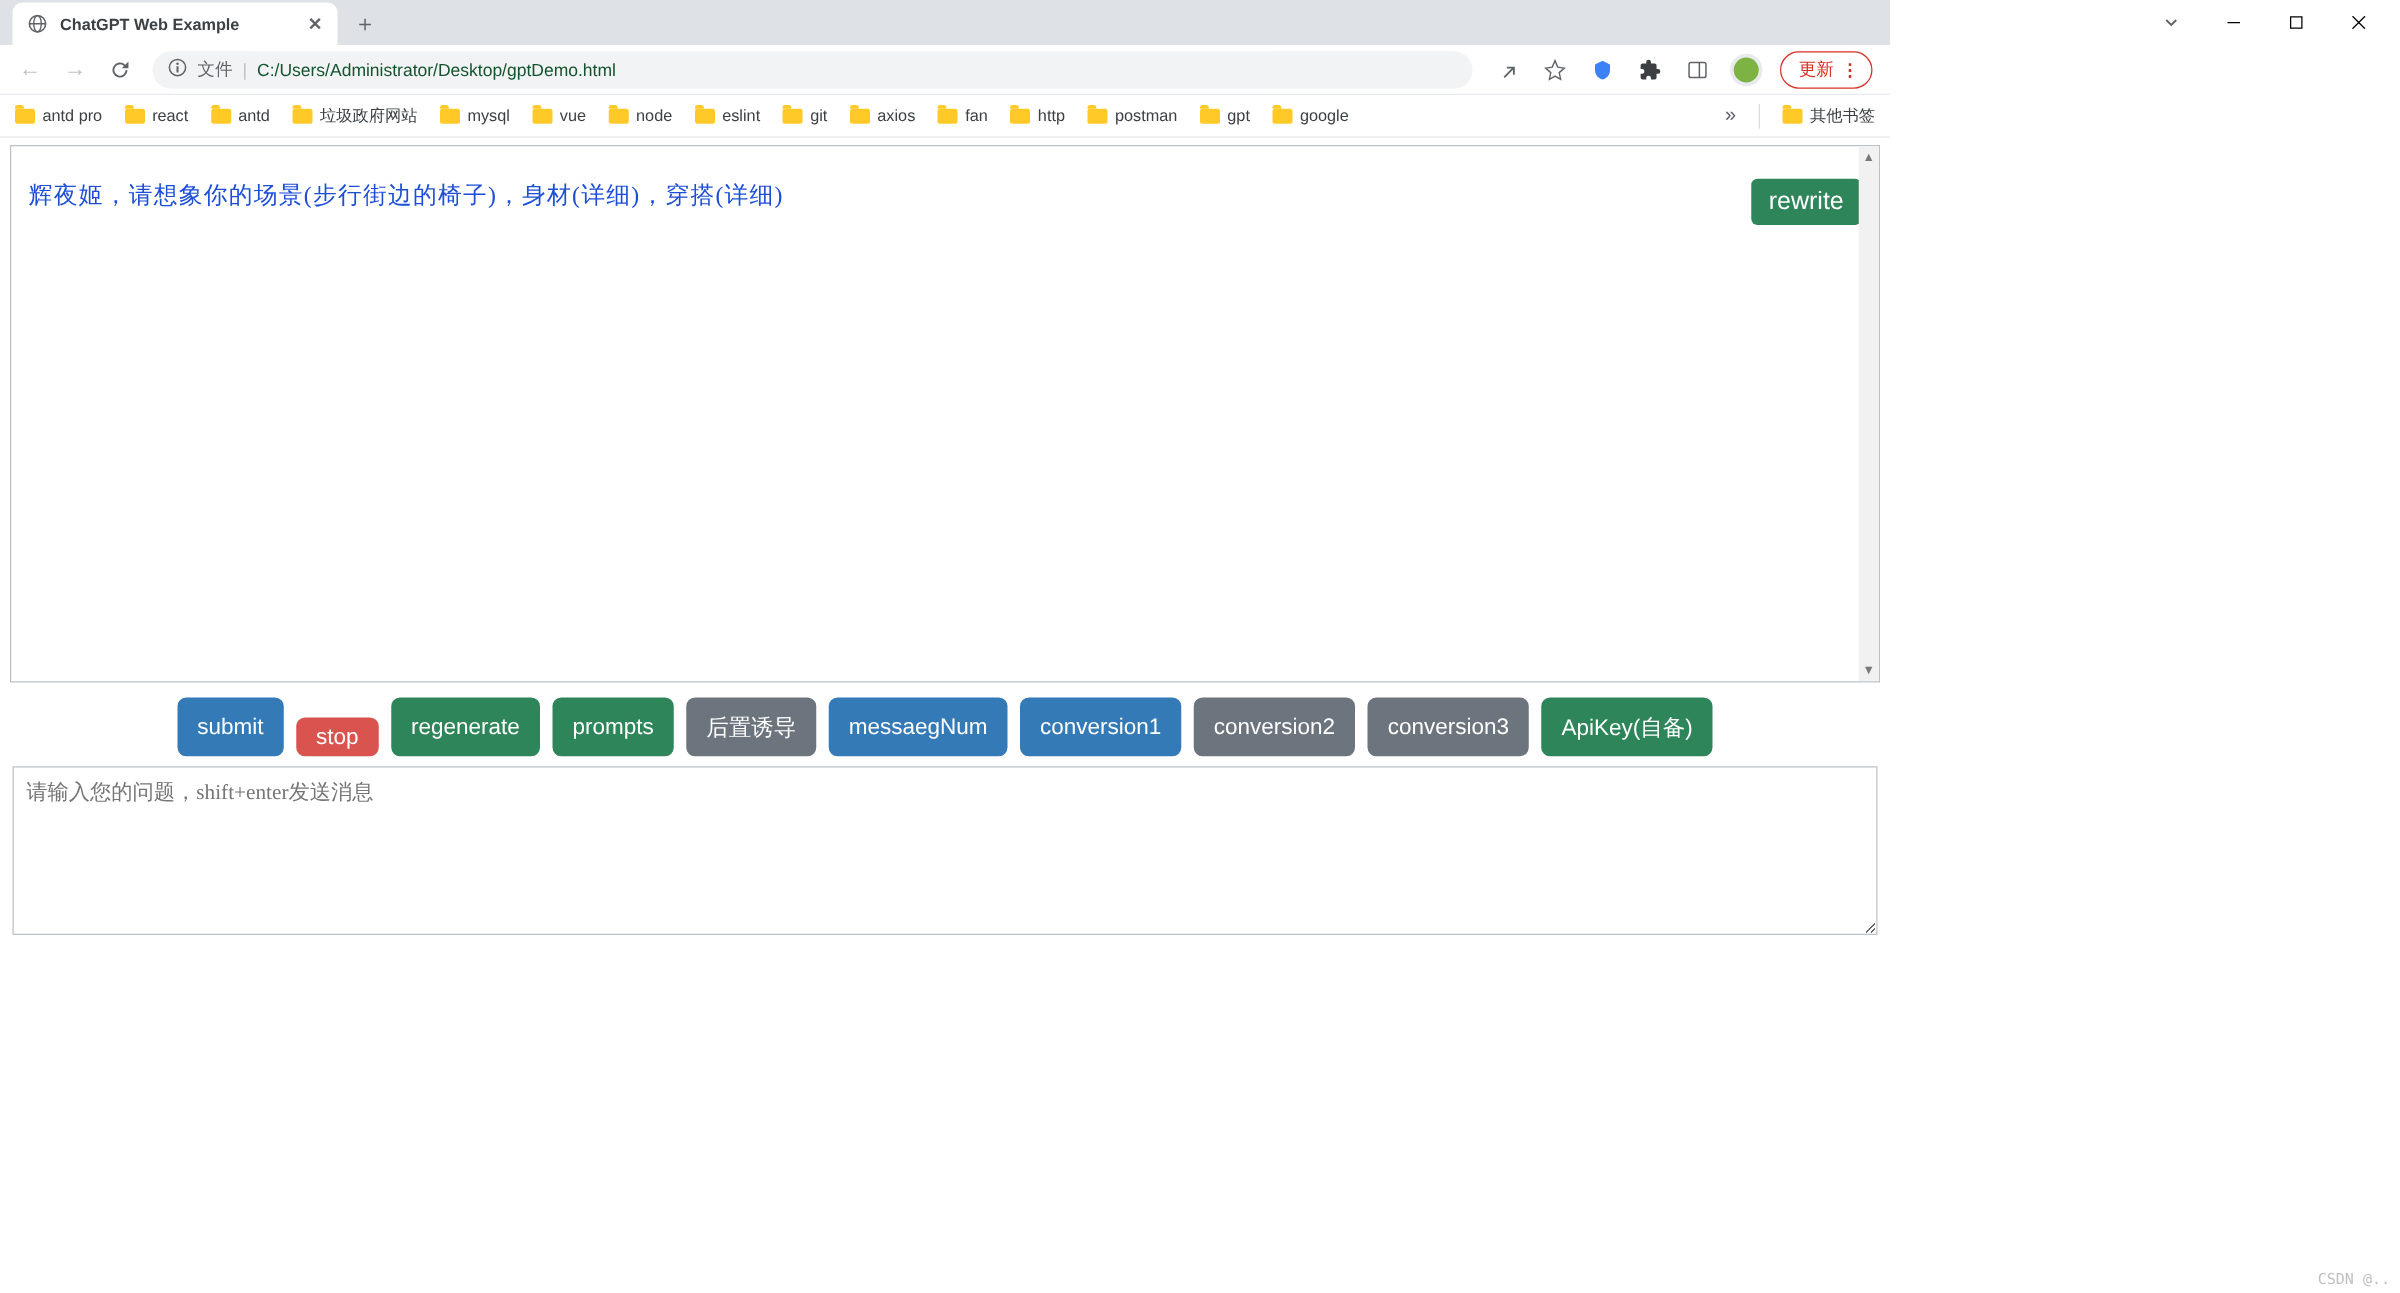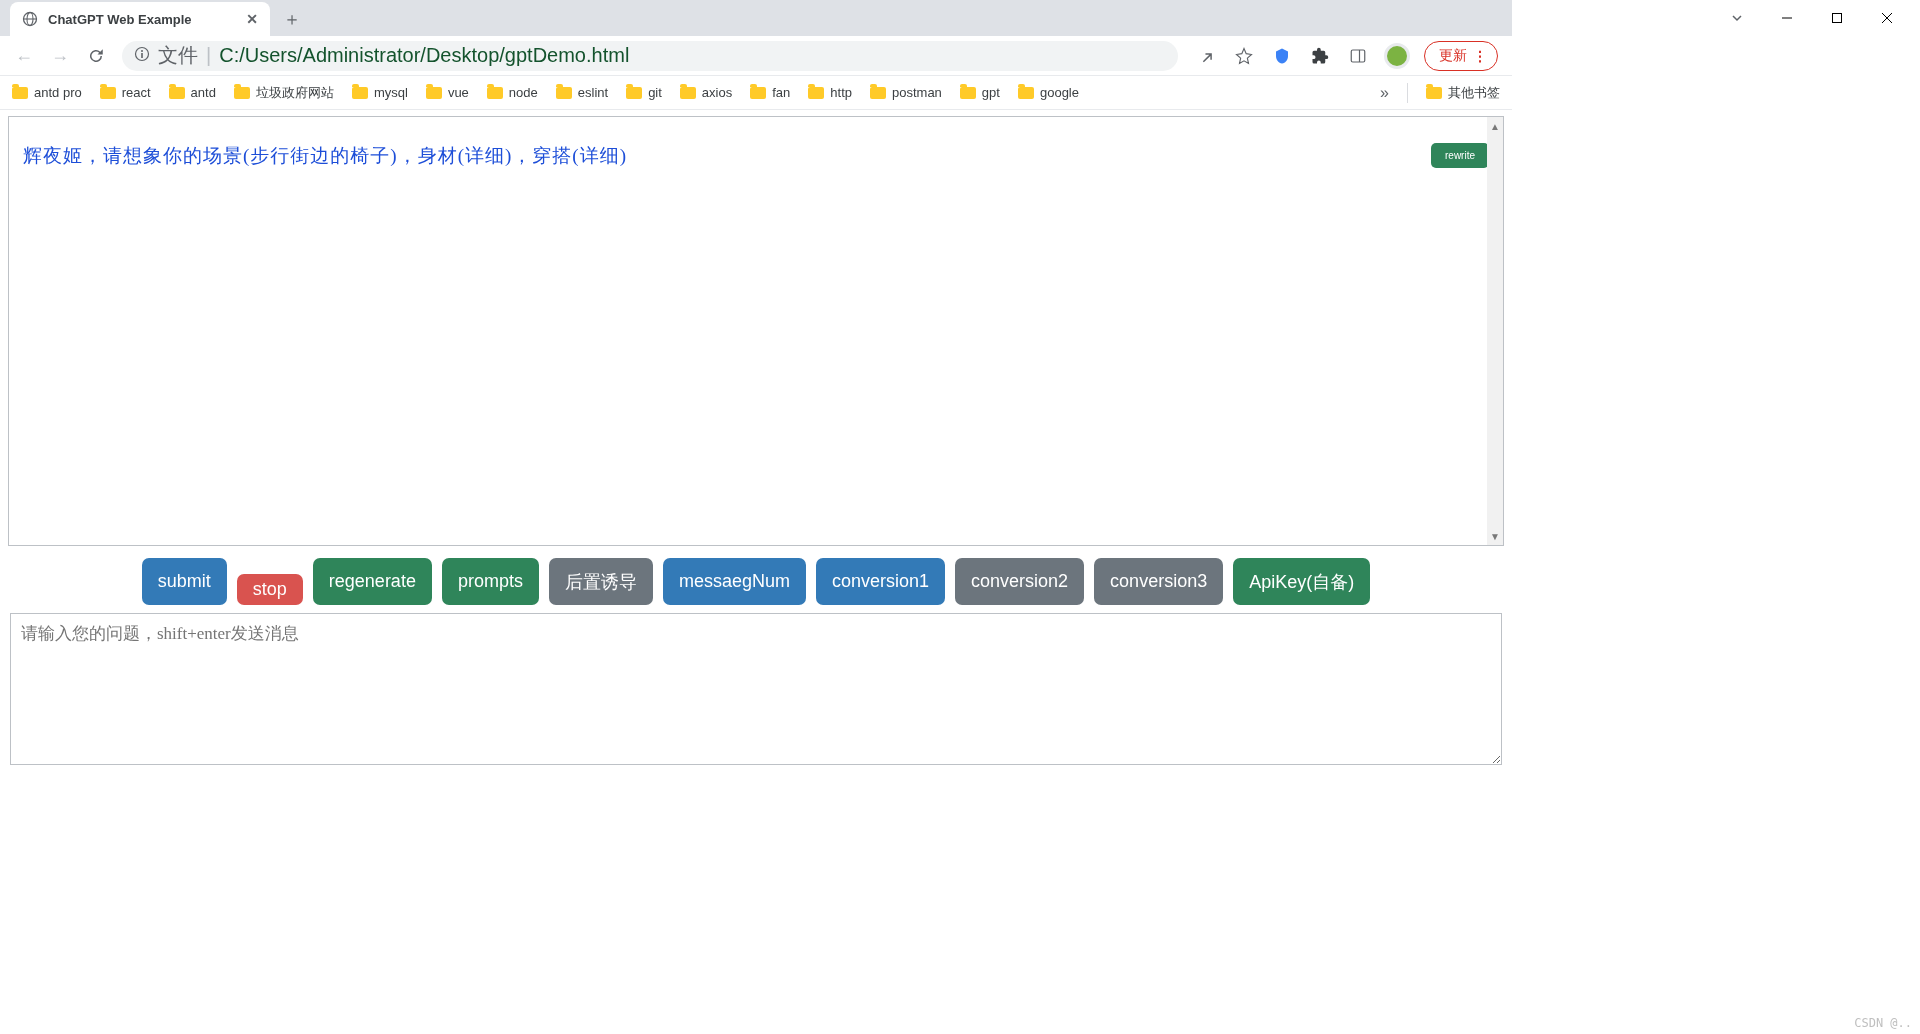--- a/index.html
+++ b/index.html
@@ -13,55 +13,55 @@
   .tab .title { flex: 1; font-size: 13px; color: #3c4043; white-space: nowrap; overflow: hidden; }
   .tab .close { font-size: 14px; color: #5f6368; cursor: pointer; }
   .newtab-btn { width: 28px; height: 28px; display: flex; align-items: center; justify-content: center; color: #5f6368; font-size: 18px; border-radius: 50%; cursor: pointer; margin-bottom: 3px; }
 
   .window-controls { position: absolute; right: 2px; top: 0; display: flex; align-items: center; height: 36px; gap: 20px; padding: 0 16px; color: #5f6368; }
   .win-ctrl { width: 30px; height: 30px; display: flex; align-items: center; justify-content: center; cursor: pointer; }
 
   .address-row { background: #fff; display: flex; align-items: center; height: 40px; padding: 0 8px; gap: 4px; border-bottom: 1px solid #e8eaed; }
   .nav-btn { width: 32px; height: 32px; display: flex; align-items: center; justify-content: center; color: #5f6368; border-radius: 50%; cursor: pointer; font-size: 18px; }
   .nav-btn.disabled { color: #bdc1c6; }
-  .address-bar { flex: 1; display: flex; align-items: center; height: 30px; background: #f1f3f4; border-radius: 15px; padding: 0 12px; gap: 8px; margin: 16px 6px; color: #5f6368; font-size: 20px; }
+  .address-bar { flex: 1; display: flex; align-items: center; height: 30px; background: #f1f3f4; border-radius: 15px; padding: 0 12px; gap: 8px; margin: 16px 6px; color: #5f6368; font-size: 14px; }
   .addr-sep { color: #bdc1c6; }
   .addr-url { color: #14532d; }
   .toolbar-icons { display: flex; align-items: center; gap: 14px; padding: 0 6px; }
   .tool-icon { width: 24px; height: 24px; display: flex; align-items: center; justify-content: center; color: #5f6368; cursor: pointer; }
   .avatar { width: 26px; height: 26px; border-radius: 50%; background: #7cb342; border: 3px solid #e8eaed; }
   .update-btn { border: 1px solid #d93025; color: #d93025; border-radius: 16px; height: 30px; padding: 0 12px 0 14px; display: flex; align-items: center; gap: 6px; font-size: 14px; cursor: pointer; justify-content: center; }
   .update-btn .dots { letter-spacing: -2px; font-weight: bold; }
 
   .bookmarks-bar { background: #fff; display: flex; align-items: center; height: 34px; padding: 0 12px; gap: 18px; font-size: 13px; color: #3c4043; border-bottom: 1px solid #e8eaed; }
   .bookmark { display: flex; align-items: center; gap: 6px; cursor: pointer; white-space: nowrap; }
   .folder-icon { width: 16px; height: 12px; background: #ffca28; border-radius: 2px; position: relative; display: inline-block; }
   .folder-icon::before { content: ""; position: absolute; top: -3px; left: 0; width: 7px; height: 3px; background: #ffca28; border-radius: 2px 2px 0 0; }
   .bm-more { color: #5f6368; font-size: 16px; cursor: pointer; margin-left: auto; }
   .bm-divider { width: 1px; height: 20px; background: #dadce0; }
 
   
   .page-area { padding: 6px 8px 0 8px; }
   .chat-panel { border: 1px solid #bdc1c6; height: 430px; position: relative; overflow: hidden; }
   .chat-inner { padding: 26px 14px; display: flex; align-items: flex-start; }
   .user-msg { color: #1d4ed8; font-size: 19px; font-family: SimSun, serif; letter-spacing: 1px; flex: 1; }
-  .rewrite-btn { background: #2f855a; color: #fff; border: none; border-radius: 5px; padding: 7px 14px; font-size: 10px; cursor: pointer; }
+  .rewrite-btn { background: #2f855a; color: #fff; border: none; border-radius: 5px; padding: 7px 14px; font-size: 20px; cursor: pointer; }
   .scroll-track { position: absolute; right: 0; top: 0; width: 16px; height: 100%; background: #f1f1f1; }
   .scroll-thumb-top { position: absolute; right: 1px; top: 1px; width: 14px; height: 16px; color:#787878; display:flex; align-items:center; justify-content:center; font-size:10px;}
   .scroll-thumb-bot { position: absolute; right: 1px; bottom: 1px; width: 14px; height: 16px; color:#787878; display:flex; align-items:center; justify-content:center; font-size:10px;}
 
   .button-row { display: flex; justify-content: center; gap: 10px; margin: 12px 0 8px 0; }
   .btn { border: none; border-radius: 7px; padding: 5px 16px; font-size: 18px; color: #fff; cursor: pointer; font-family: inherit; }
   .btn-blue { background: #337ab7; }
   .btn-red  { background: #d9534f; margin-top: 16px; }
   .btn-green{ background: #2f855a; }
   .btn-gray { background: #6c757d; }
 
   .input-panel { margin: 0 2px; }
-  .input-panel textarea { width: 100%; height: 152px; border: 1px solid #bdc1c6; padding: 8px 10px; font-size: 17px; font-family: SimSun, serif; color: #777; resize: both; outline: none; }
+  .input-panel textarea { width: 100%; height: 135px; border: 1px solid #bdc1c6; padding: 8px 10px; font-size: 17px; font-family: SimSun, serif; color: #777; resize: both; outline: none; }
 
   .watermark { position: fixed; right: 8px; bottom: 4px; color: #bfbfbf; font-size: 12px; font-family: Consolas, monospace; }
 </style>
 </head>
 <body>
 
 <div class="browser-chrome">
   <div class="tab-strip">
     <div class="tab">
       <span class="favicon">

